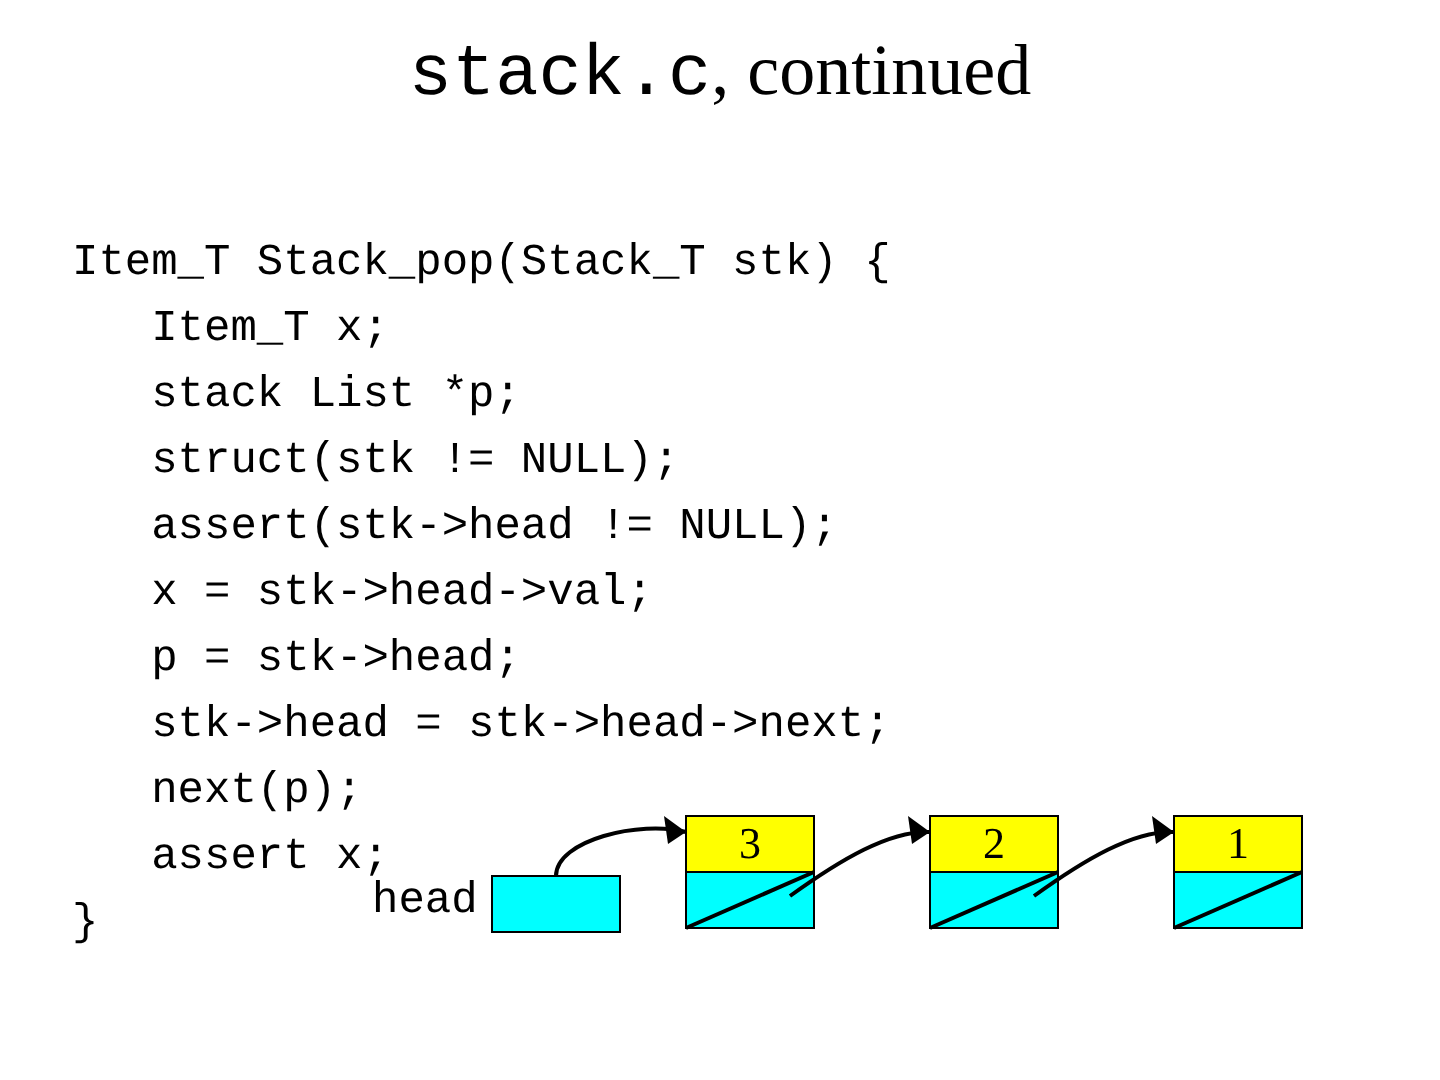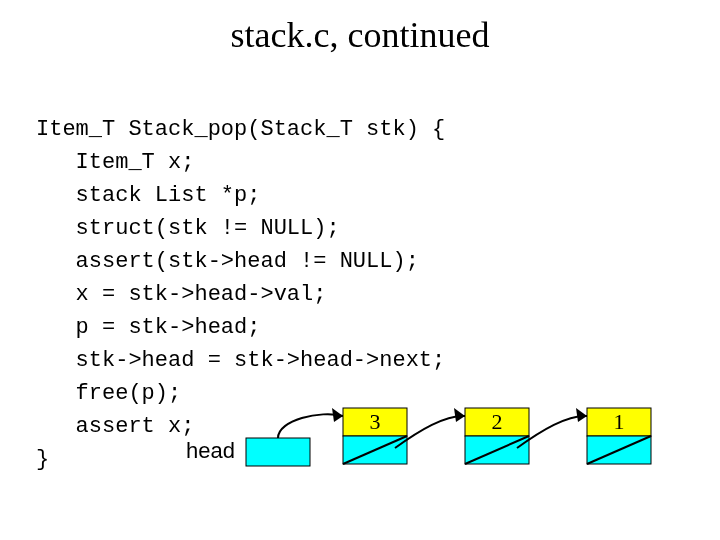--- a/index.html
+++ b/index.html
@@ -13,40 +13,40 @@
     position: relative;
     overflow: hidden;
   }
   .title {
     text-align: center;
     font-size: 36px;
     margin-top: 14px;
     margin-bottom: 24px;
   }
   .title .mono {
-    font-family: Liberation Serif, serif;
+    font-family: Liberation Mono, monospace;
   }
   .code-block {
     font-family: "Courier New", Courier, monospace;
     font-size: 22px;
     line-height: 1.5;
     margin-left: 36px;
     white-space: pre;
   }
   .diagram {
     position: absolute;
     left: 0;
     top: 0;
     width: 720px;
     height: 540px;
     pointer-events: none;
   }
   .head-label {
     position: absolute;
-    font-family: Liberation Sans, sans-serif;
+    font-family: Liberation Mono, monospace;
     font-size: 22px;
   }
   .yellow { fill: #ffff00; stroke: #000; stroke-width: 1; }
   .cyan   { fill: #00ffff; stroke: #000; stroke-width: 1; }
   .arrow  { stroke: #000; stroke-width: 2; fill: none; }
   .arrowhead { fill: #000; }
 </style>
 </head>
 <body>
 
@@ -56,21 +56,21 @@
 
 <div class="code-block">
 <span>Item_T Stack_pop(Stack_T stk) {</span>
 <span>   Item_T x;</span>
 <span>   stack List *p;</span>
 <span>   struct(stk != NULL);</span>
 <span>   assert(stk-&gt;head != NULL);</span>
 <span>   x = stk-&gt;head-&gt;val;</span>
 <span>   p = stk-&gt;head;</span>
 <span>   stk-&gt;head = stk-&gt;head-&gt;next;</span>
-<span>   free(p);</span>
+<span>   next(p);</span>
 <span>   assert x;</span>
 <span>}</span>
 </div>
 
 <div class="head-label" style="left:186px; top:438px;">head</div>
 
 <svg class="diagram">
 
   <rect class="cyan" x="246" y="438" width="64" height="28"></rect>
 

